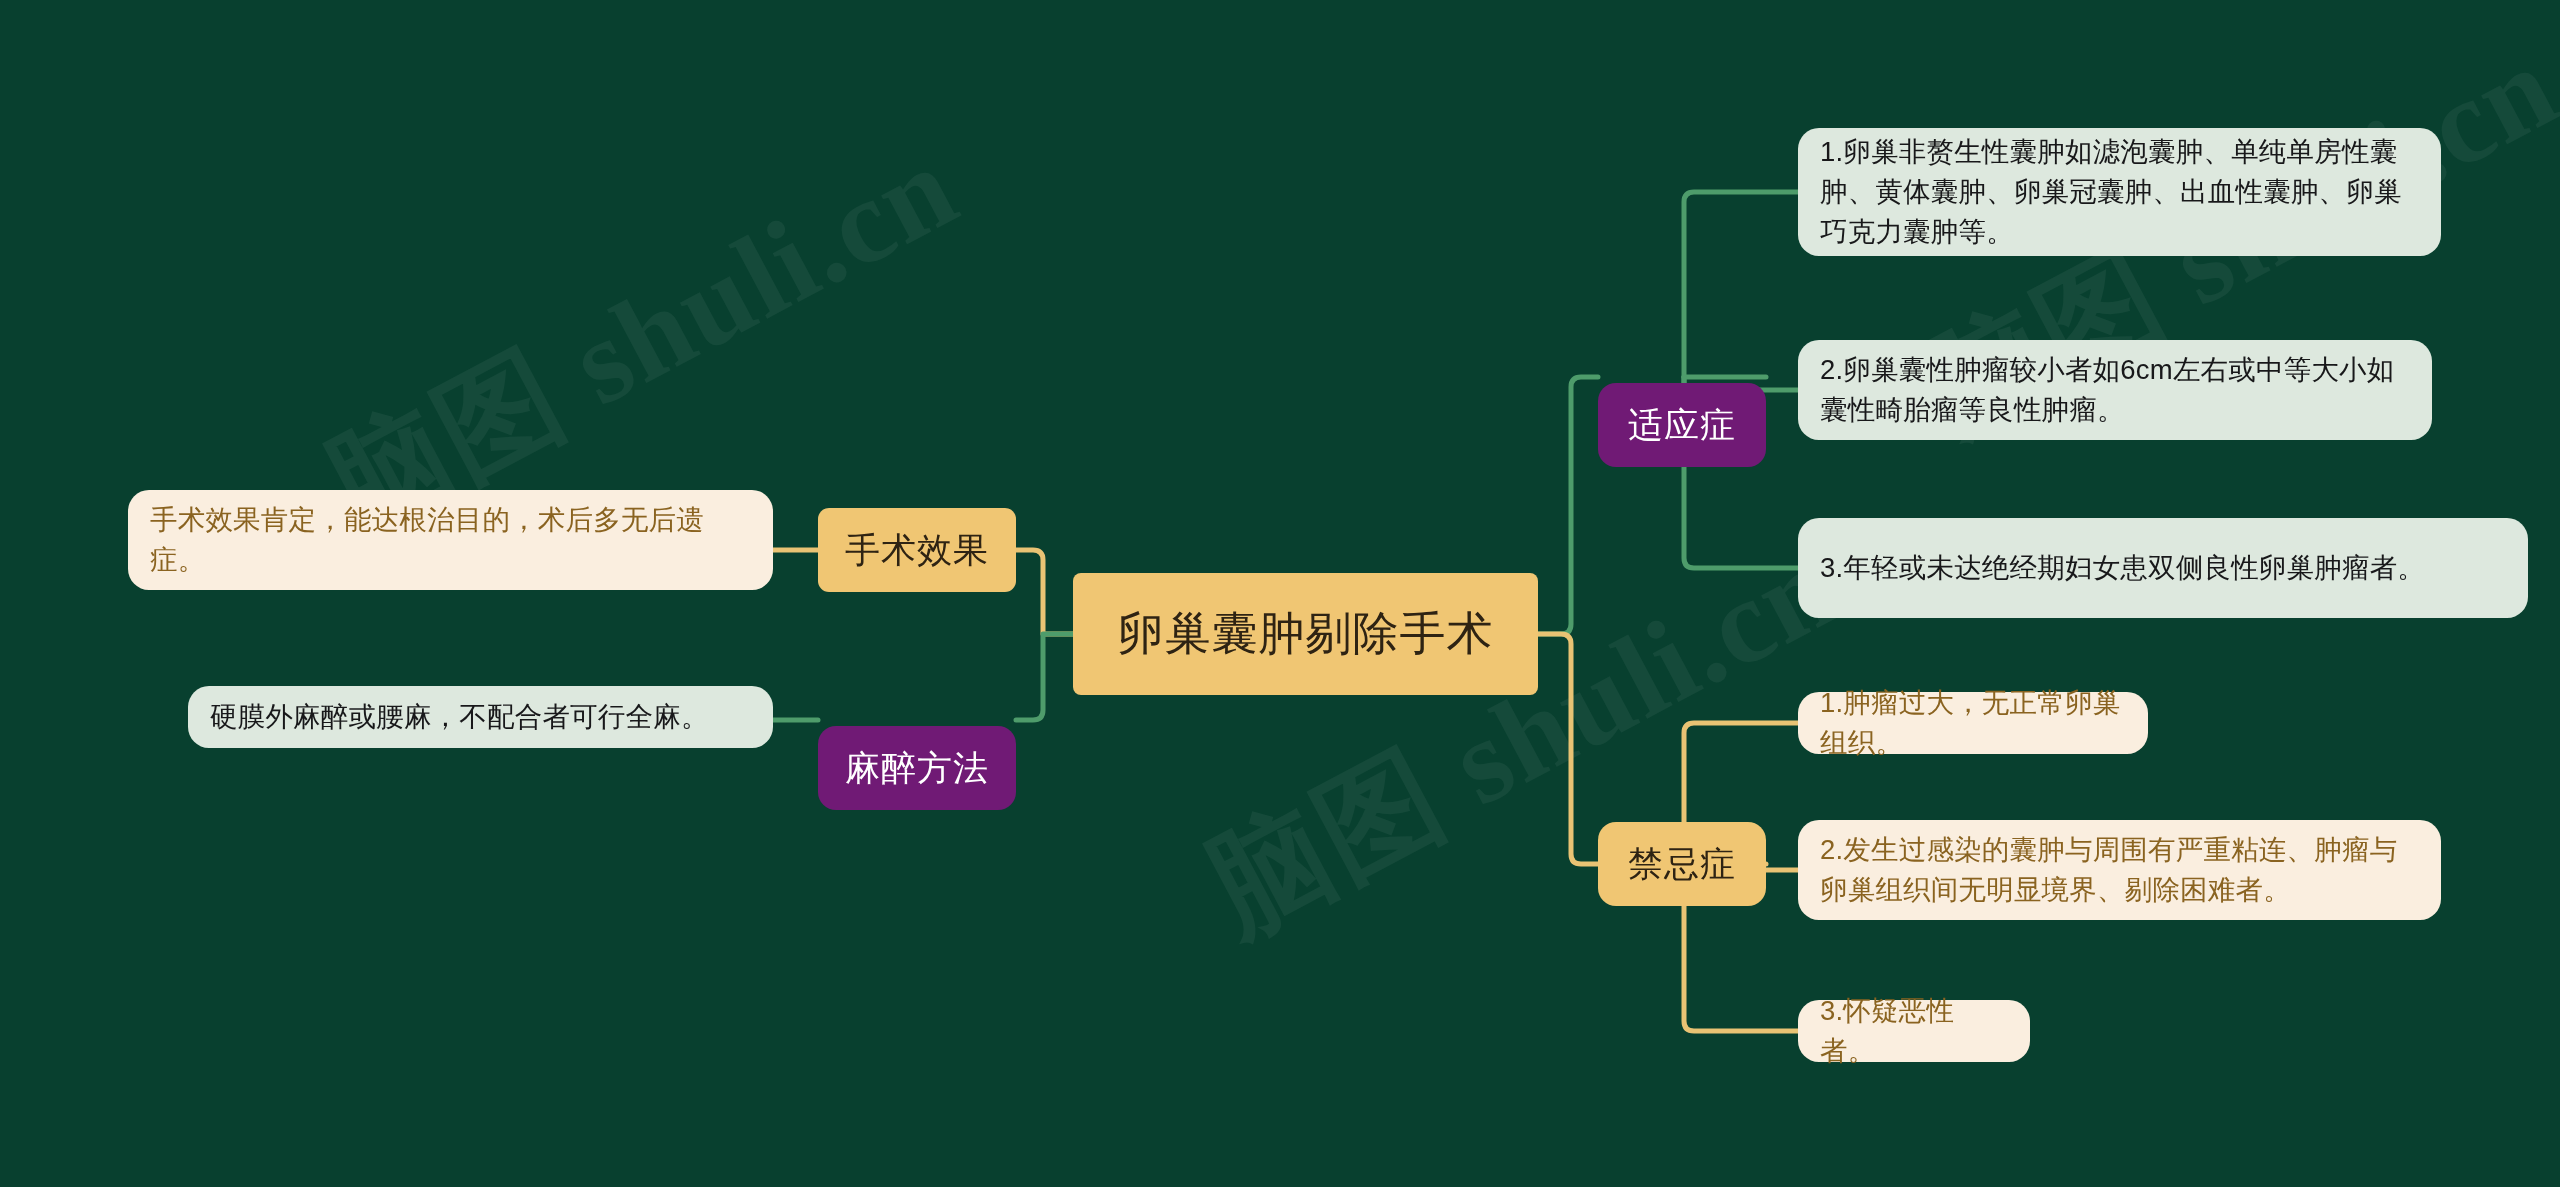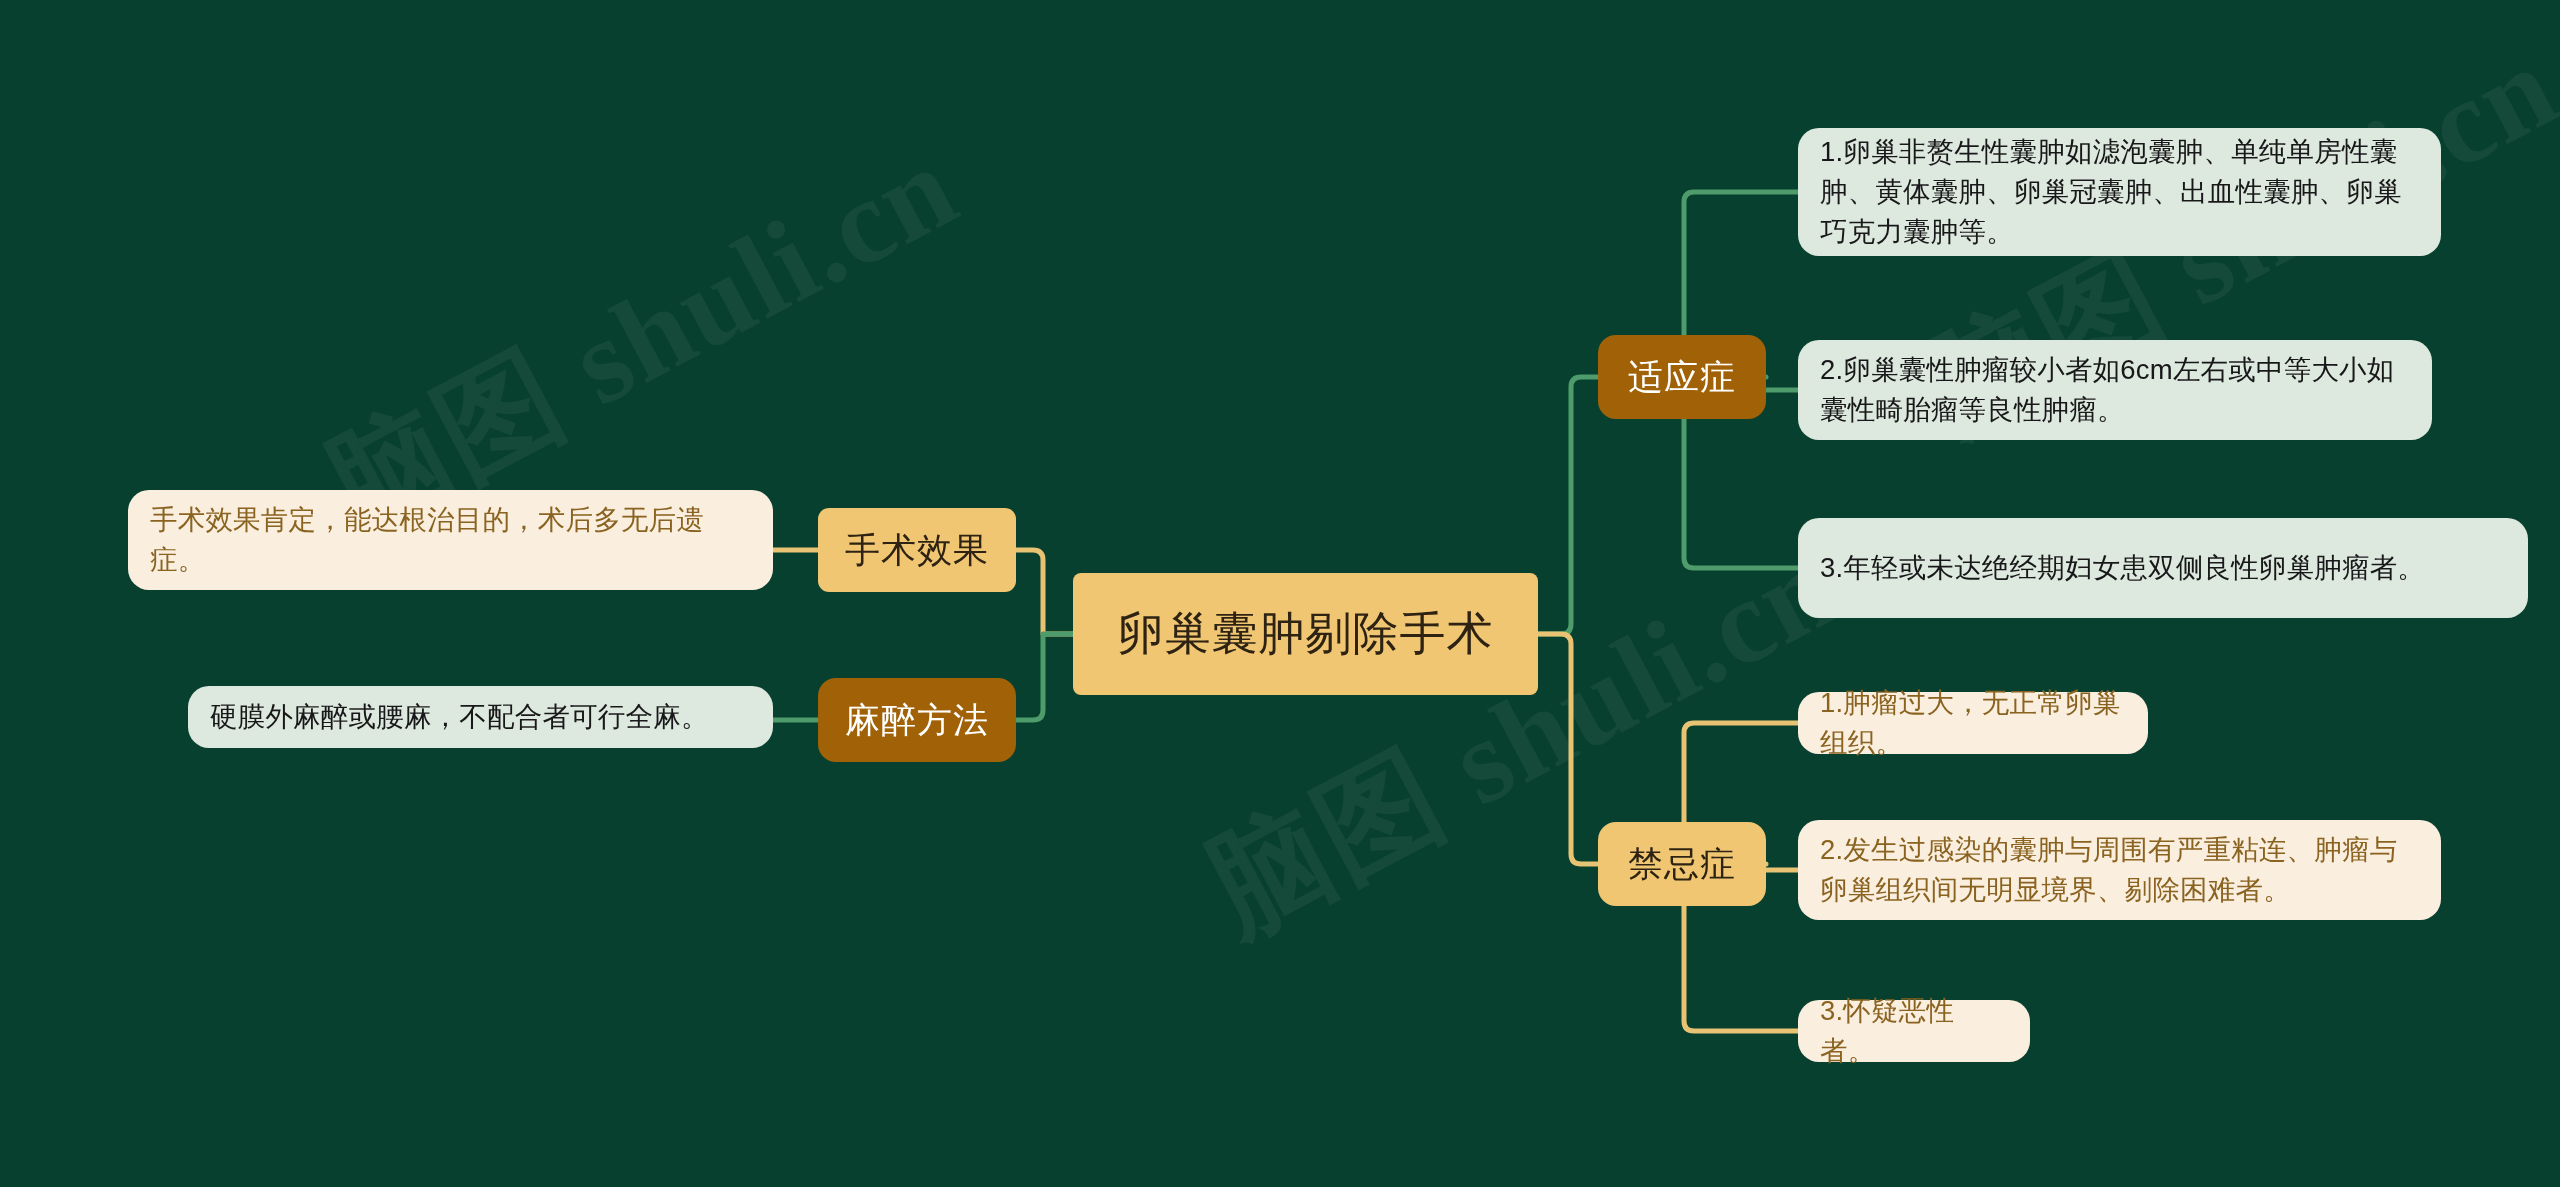--- a/index.html
+++ b/index.html
@@ -74,21 +74,21 @@
     border-radius: 18px;
     height: 84px;
   }
   .branch .txt {
     font-size: 35px;
     white-space: nowrap;
     letter-spacing: 1px;
   }
   .branch.amber { background: #f0c673; }
   .branch.amber .txt { color: #2e2313; }
-  .branch.green { background: #a16207; }
+  .branch.green { background: #701a75; margin-top: 48px; }
   .branch.green .txt { color: #ffffff; }
 
   #branch-effect   { left: 818px;  top: 508px; width: 198px; border-radius: 11px; }
   #branch-anesth   { left: 818px;  top: 678px; width: 198px; }
   #branch-indic    { left: 1598px; top: 335px; width: 168px; }
   #branch-contra   { left: 1598px; top: 822px; width: 168px; }
 
   
   .leaf {
     position: absolute;

